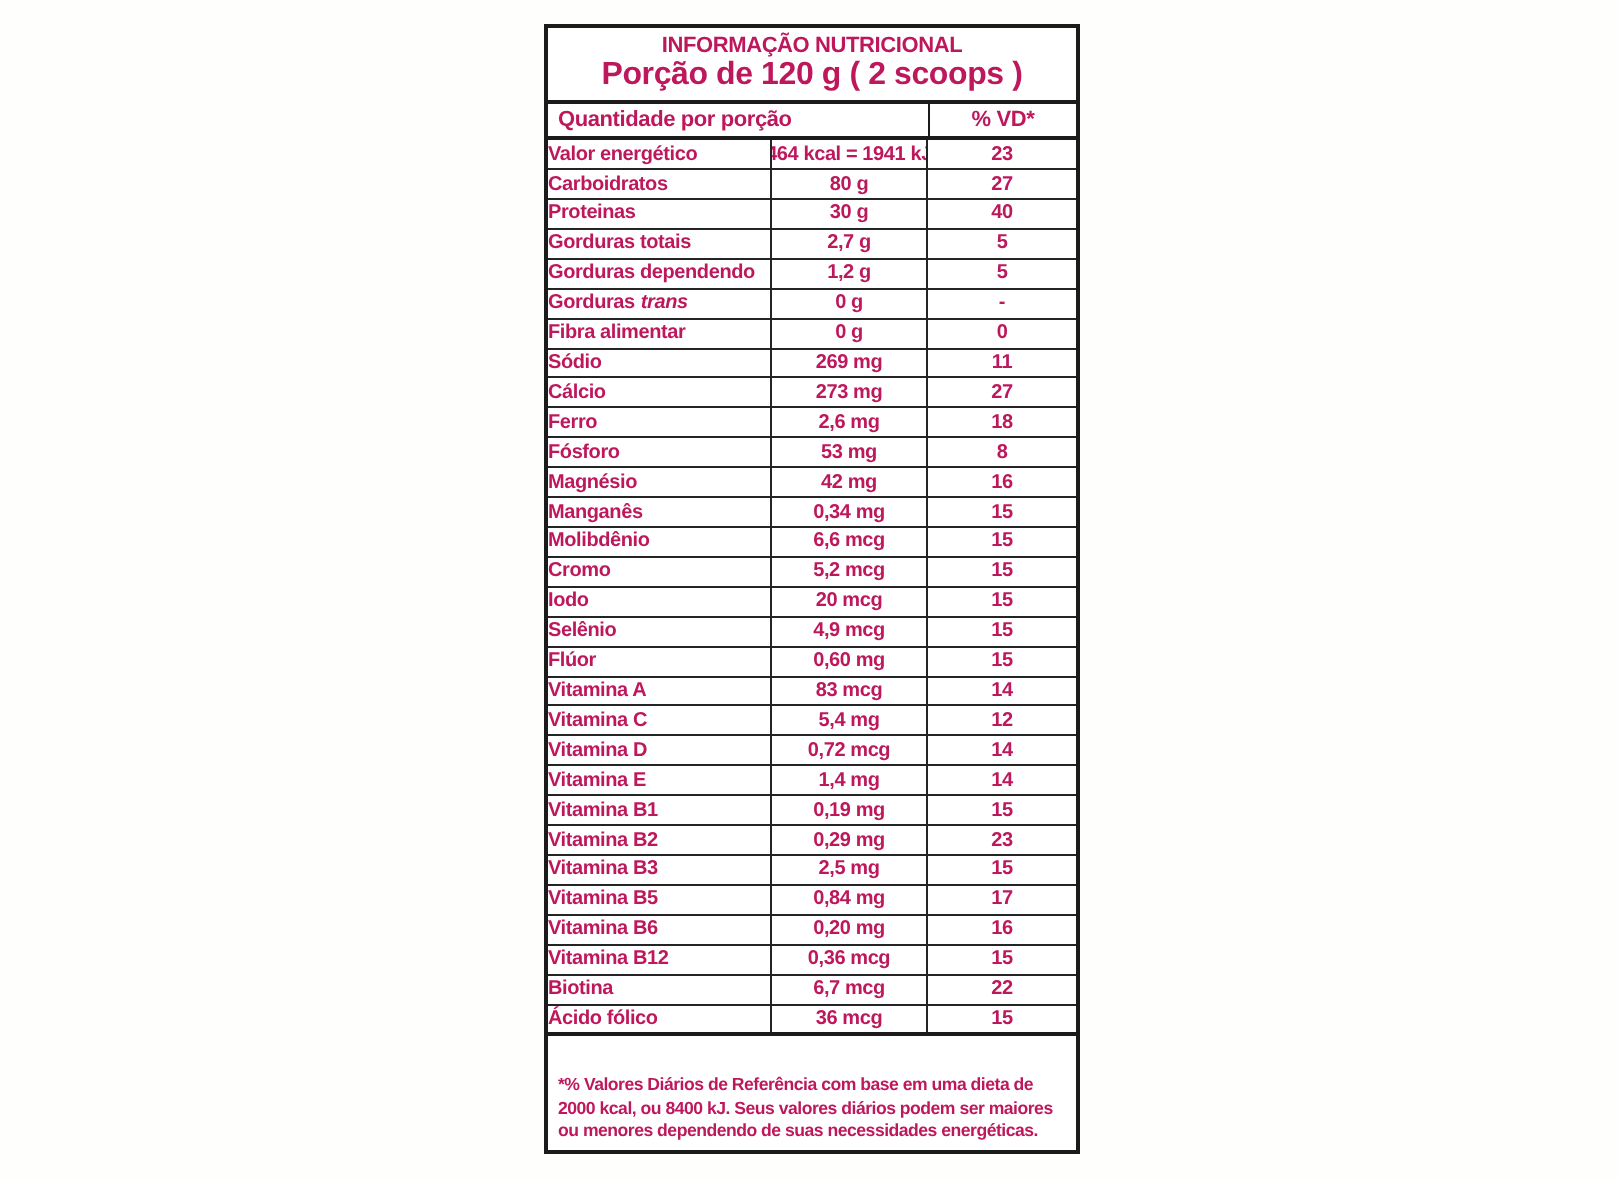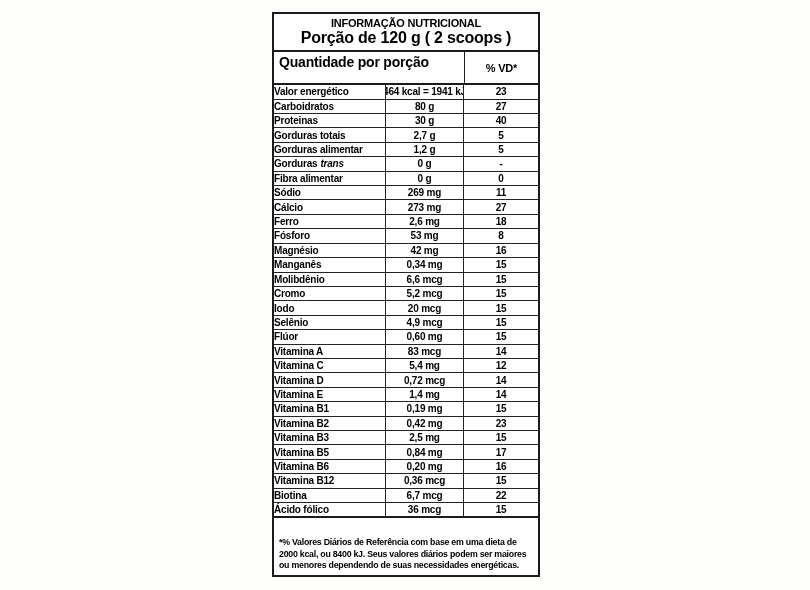--- a/index.html
+++ b/index.html
@@ -5,34 +5,34 @@
   html,body{margin:0;padding:0;background:#ffffff;}
   body{
     width:810px;height:590px;position:relative;
     font-family:"Liberation Sans",sans-serif;
     -webkit-font-smoothing:antialiased;
   }
   .canvas{position:absolute;inset:0;background:#fefefd;}
   .nutri-table{
     position:absolute;left:272px;top:12px;width:268px;height:565px;
     box-sizing:border-box;border:2px solid #1b1b1b;background:#fff;
-    display:flex;flex-direction:column;color:#000000;font-weight:bold;
+    display:flex;flex-direction:column;color:#be185d;font-weight:bold;
     letter-spacing:-0.2px;
   }
   .title-block{
     border-bottom:2px solid #1b1b1b;text-align:center;
     padding:3px 0 3px 0;line-height:1.12;flex:0 0 auto;
   }
   .title-line{font-size:11px;}
   .subtitle-line{font-size:16px;}
   .head-row{
     display:flex;border-bottom:2px solid #1b1b1b;flex:0 0 auto;align-items:stretch;
   }
   .head-left{
-    flex:1;font-size:14px;padding:2px 0 13px 5px;display:flex;align-items:center;
+    flex:1;font-size:11px;padding:2px 0 2px 5px;display:flex;align-items:center;
   }
   .head-right{
     width:73px;border-left:1.5px solid #1b1b1b;font-size:11px;
     display:flex;align-items:center;justify-content:center;text-align:left;
   }
   .rows{flex:1 1 auto;display:flex;flex-direction:column;min-height:0;}
   .row{
     flex:1;display:flex;align-items:stretch;border-bottom:1px solid #242424;
     font-size:10px;min-height:0;
   }
@@ -87,21 +87,21 @@
     <div class="cell dv">40</div>
   </div>
 
   <div class="row">
     <div class="cell name">Gorduras totais</div>
     <div class="cell amount">2,7 g</div>
     <div class="cell dv">5</div>
   </div>
 
   <div class="row">
-    <div class="cell name">Gorduras alimentar</div>
+    <div class="cell name">Gorduras dependendo</div>
     <div class="cell amount">1,2 g</div>
     <div class="cell dv">5</div>
   </div>
 
   <div class="row">
     <div class="cell name">Gorduras<i>trans</i></div>
     <div class="cell amount">0 g</div>
     <div class="cell dv">-</div>
   </div>
 
@@ -202,21 +202,21 @@
   </div>
 
   <div class="row">
     <div class="cell name">Vitamina B1</div>
     <div class="cell amount">0,19 mg</div>
     <div class="cell dv">15</div>
   </div>
 
   <div class="row">
     <div class="cell name">Vitamina B2</div>
-    <div class="cell amount">0,42 mg</div>
+    <div class="cell amount">0,29 mg</div>
     <div class="cell dv">23</div>
   </div>
 
   <div class="row">
     <div class="cell name">Vitamina B3</div>
     <div class="cell amount">2,5 mg</div>
     <div class="cell dv">15</div>
   </div>
 
   <div class="row">

